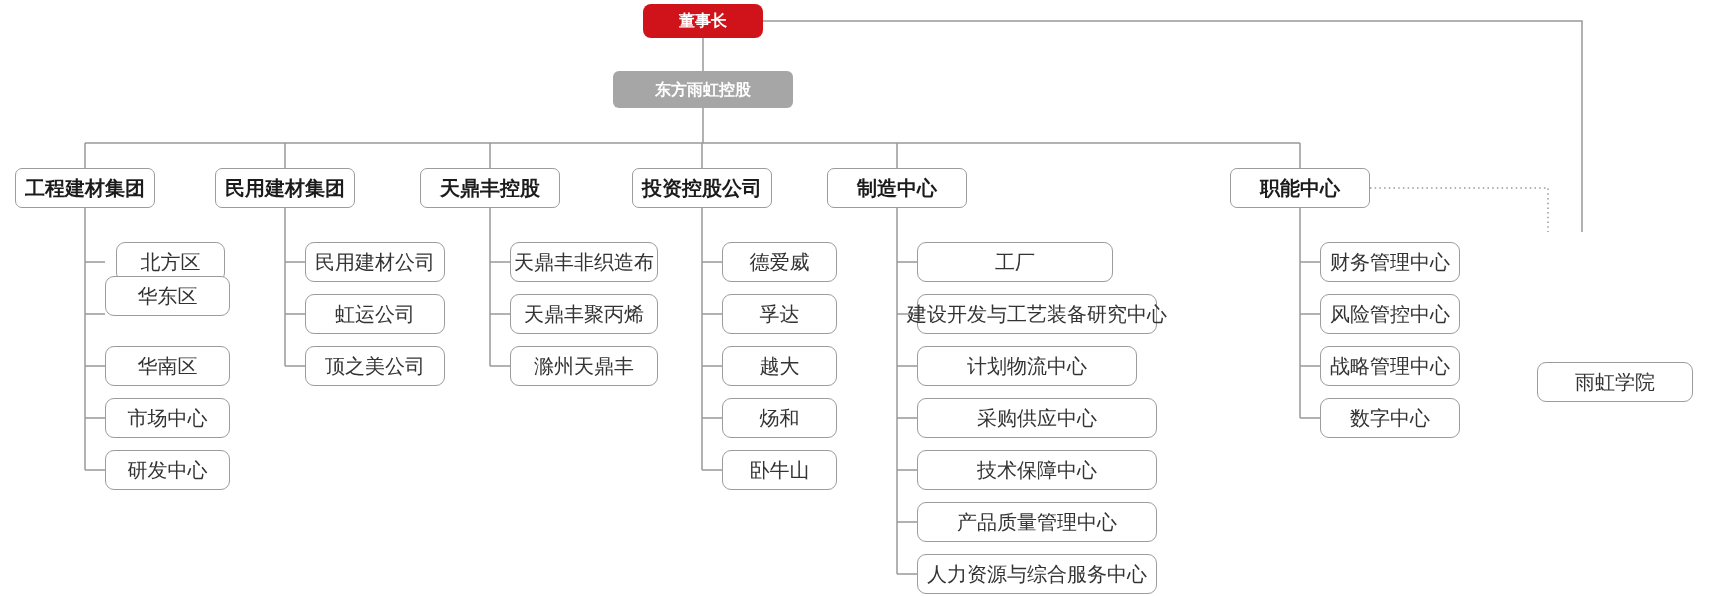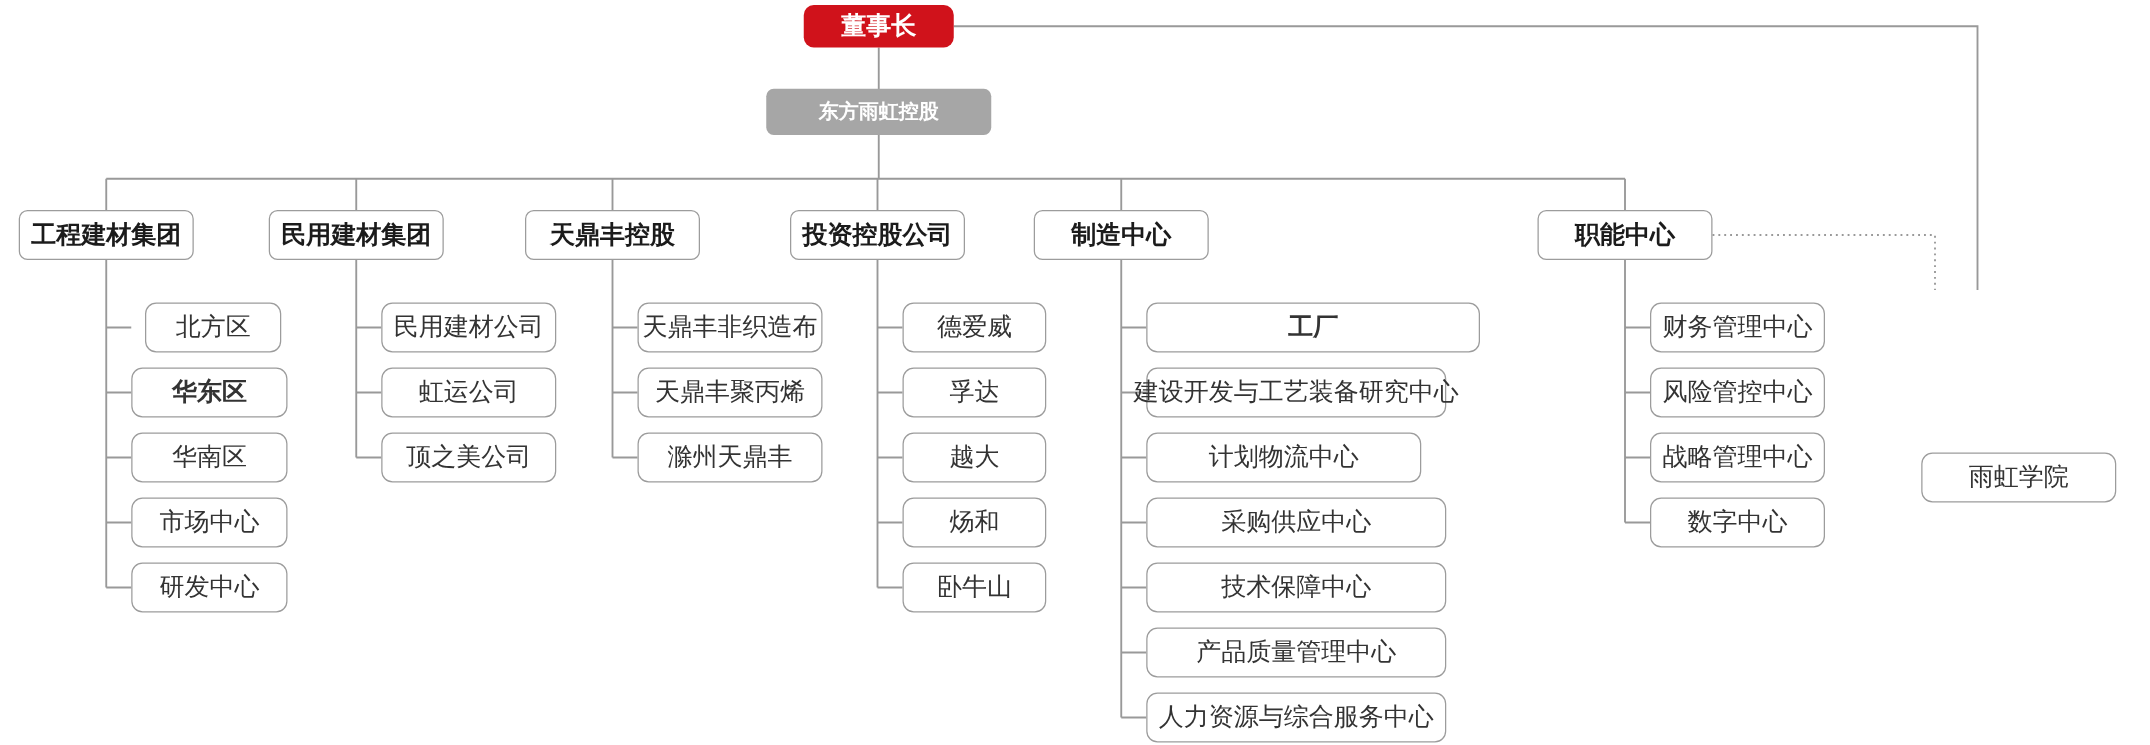--- a/index.html
+++ b/index.html
@@ -34,21 +34,21 @@
     border-radius:9px;
     font-size:20px;
     color:var(--text);
     white-space:nowrap;
     line-height:1;
   }
   .node.parent{font-weight:bold;color:#1b1b1b;border-radius:7px;}
   .node.chairman{
     background:var(--chairman-bg);
     border:none;color:#ffffff;font-weight:bold;
-    border-radius:8px;font-size:20px;
+    border-radius:8px;font-size:16px;
   }
   .node.holding{
     background:var(--holding-bg);
     border:none;color:#ffffff;font-weight:bold;
     border-radius:6px;font-size:16px;
   }
   .dashed-group{
     position:absolute;
     box-sizing:border-box;
     border:1.6px dashed var(--dashed-border);
@@ -71,40 +71,40 @@
   <div class="node holding" style="left:613px;top:71px;width:180px;height:37px;">东方雨虹控股</div>
 
   <div class="node parent" style="left:15px;top:168px;width:140px;">工程建材集团</div>
   <div class="node parent" style="left:215px;top:168px;width:140px;">民用建材集团</div>
   <div class="node parent" style="left:420px;top:168px;width:140px;">天鼎丰控股</div>
   <div class="node parent" style="left:632px;top:168px;width:140px;">投资控股公司</div>
   <div class="node parent" style="left:827px;top:168px;width:140px;">制造中心</div>
   <div class="node parent" style="left:1230px;top:168px;width:140px;">职能中心</div>
 
   <div class="node" style="left:105px;top:242px;width:109px;margin-left:11px;">北方区</div>
-  <div class="node" style="left:105px;top:294px;width:125px;font-weight:bold;">华东区</div>
+  <div class="node" style="left:105px;top:276px;width:125px;">华东区</div>
   <div class="node" style="left:105px;top:346px;width:125px;">华南区</div>
   <div class="node" style="left:105px;top:398px;width:125px;">市场中心</div>
   <div class="node" style="left:105px;top:450px;width:125px;">研发中心</div>
 
   <div class="node" style="left:305px;top:242px;width:140px;">民用建材公司</div>
   <div class="node" style="left:305px;top:294px;width:140px;">虹运公司</div>
   <div class="node" style="left:305px;top:346px;width:140px;">顶之美公司</div>
 
   <div class="node" style="left:510px;top:242px;width:148px;">天鼎丰非织造布</div>
   <div class="node" style="left:510px;top:294px;width:148px;">天鼎丰聚丙烯</div>
   <div class="node" style="left:510px;top:346px;width:148px;">滁州天鼎丰</div>
 
   <div class="node" style="left:722px;top:242px;width:115px;">德爱威</div>
   <div class="node" style="left:722px;top:294px;width:115px;">孚达</div>
   <div class="node" style="left:722px;top:346px;width:115px;">越大</div>
   <div class="node" style="left:722px;top:398px;width:115px;">炀和</div>
   <div class="node" style="left:722px;top:450px;width:115px;">卧牛山</div>
 
-  <div class="node" style="left:917px;top:242px;width:267px;font-weight:bold;">工厂</div>
+  <div class="node" style="left:917px;top:242px;width:196px;">工厂</div>
   <div class="node" style="left:917px;top:294px;width:240px;">建设开发与工艺装备研究中心</div>
   <div class="node" style="left:917px;top:346px;width:220px;">计划物流中心</div>
   <div class="node" style="left:917px;top:398px;width:240px;">采购供应中心</div>
   <div class="node" style="left:917px;top:502px;width:240px;">产品质量管理中心</div>
   <div class="node" style="left:917px;top:450px;width:240px;">技术保障中心</div>
   <div class="node" style="left:917px;top:554px;width:240px;">人力资源与综合服务中心</div>
 
   <div class="node" style="left:1320px;top:242px;width:140px;">财务管理中心</div>
   <div class="node" style="left:1320px;top:294px;width:140px;">风险管控中心</div>
   <div class="node" style="left:1320px;top:346px;width:140px;">战略管理中心</div>

